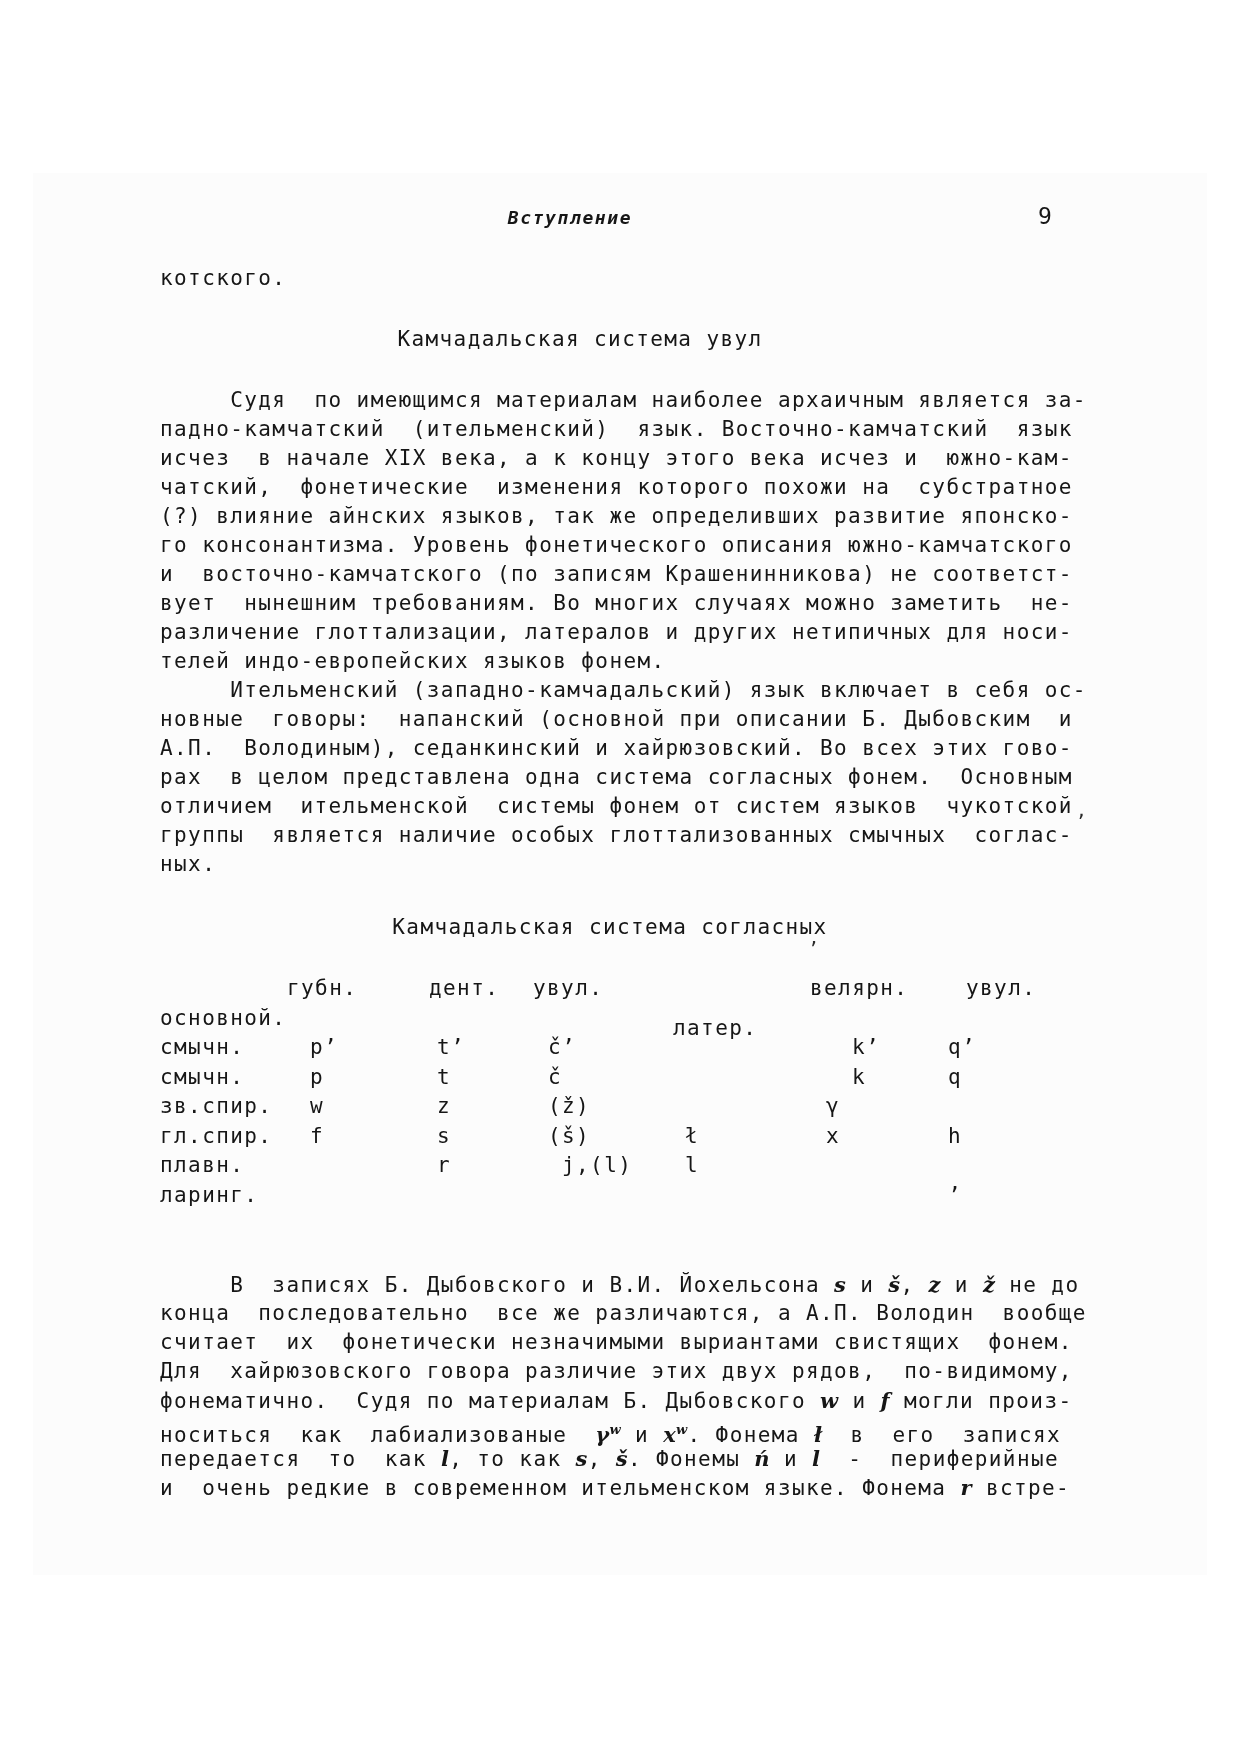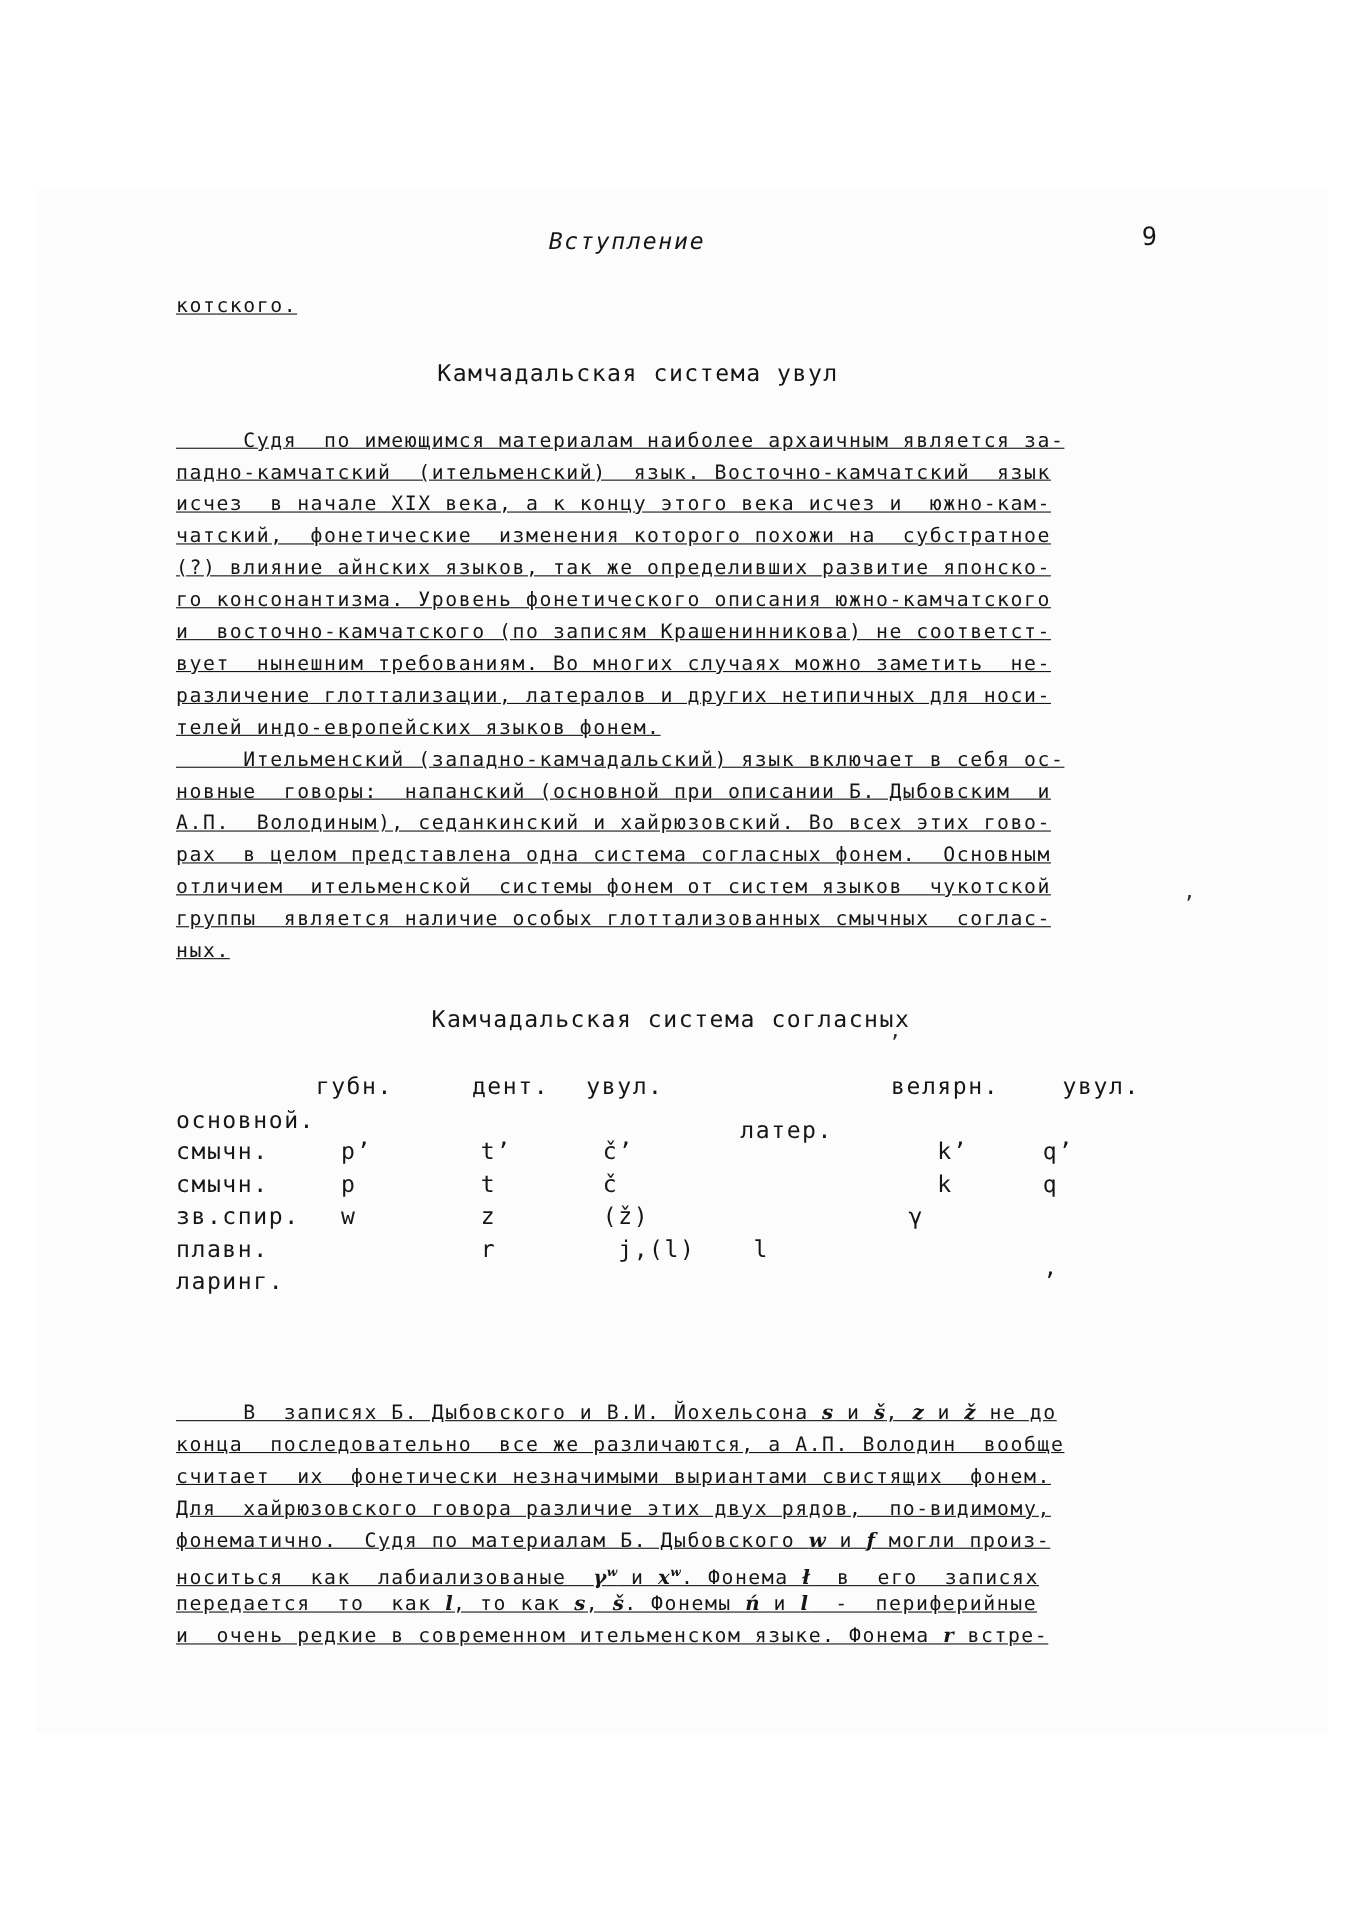--- a/index.html
+++ b/index.html
@@ -3,23 +3,23 @@
 <meta charset="utf-8">
 <style>
   html,body{margin:0;padding:0;}
   body{
     width:1240px;height:1755px;position:relative;background:#ffffff;
     font-family:"DejaVu Sans Mono","Liberation Mono",monospace;
     color:#161616;overflow:hidden;
   }
   .scan-page{position:absolute;left:33px;top:173px;width:1174px;height:1402px;background:#fcfcfc;}
   .abs{position:absolute;}
-  .body-text{font-size:18px;letter-spacing:1.4px;line-height:29px;white-space:pre;text-decoration:underline;}
+  .body-text{font-size:21px;letter-spacing:1.4px;line-height:29px;white-space:pre;}
   .line{height:29px;}
-  .runhead{font-size:21px;font-weight:normal;font-style:italic;letter-spacing:1.6px;}
+  .runhead{font-size:18px;font-weight:bold;font-style:italic;letter-spacing:1.6px;}
   .pagenum{font-size:23px;}
   .heading{font-size:21px;letter-spacing:1.4px;text-align:center;white-space:pre;}
   .centerbox{text-align:center;}
   
   .ph{font-family:"DejaVu Serif","Liberation Serif",serif;font-style:italic;font-weight:bold;letter-spacing:0.3px;}
   .ph.sup{vertical-align:super;font-size:0.62em;}
   
   .ctable{width:920px;}
   .trow{display:grid;grid-template-columns:150px 127px 111px 137px 141px 122px 132px;height:29.5px;}
   .tcell{white-space:pre;font-size:21px;letter-spacing:1.4px;}
@@ -95,20 +95,29 @@
     </div>
     <div class="trow r3">
       <div class="tcell tlabel">зв.спир.</div>
       <div class="tcell c0">w</div>
       <div class="tcell c1">z</div>
       <div class="tcell c2">(ž)</div>
       <div class="tcell c3"></div>
       <div class="tcell c4">γ</div>
       <div class="tcell c5"></div>
     </div>
+    <div class="trow r4">
+      <div class="tcell tlabel">гл.спир.</div>
+      <div class="tcell c0">f</div>
+      <div class="tcell c1">s</div>
+      <div class="tcell c2">(š)</div>
+      <div class="tcell c3">ł</div>
+      <div class="tcell c4">x</div>
+      <div class="tcell c5">h</div>
+    </div>
     <div class="trow r6">
       <div class="tcell tlabel">плавн.</div>
       <div class="tcell c0"></div>
       <div class="tcell c1">r</div>
       <div class="tcell c2">j,(l)</div>
       <div class="tcell c3">l</div>
       <div class="tcell c4"></div>
       <div class="tcell c5"></div>
     </div>
     <div class="trow r7">

